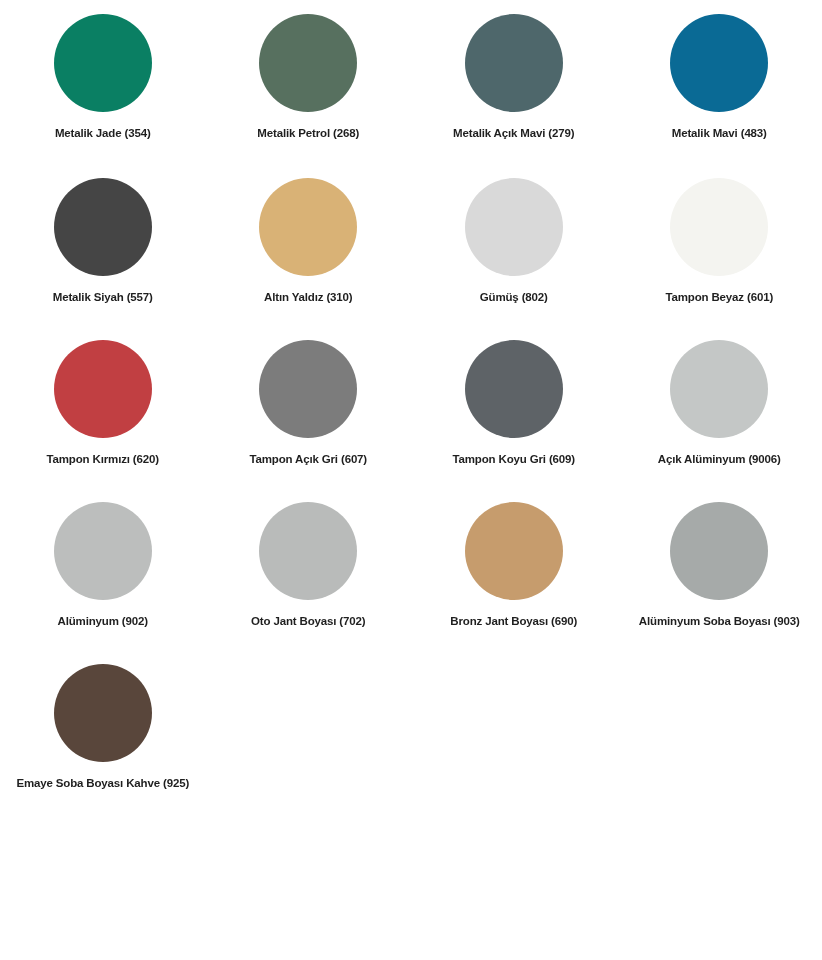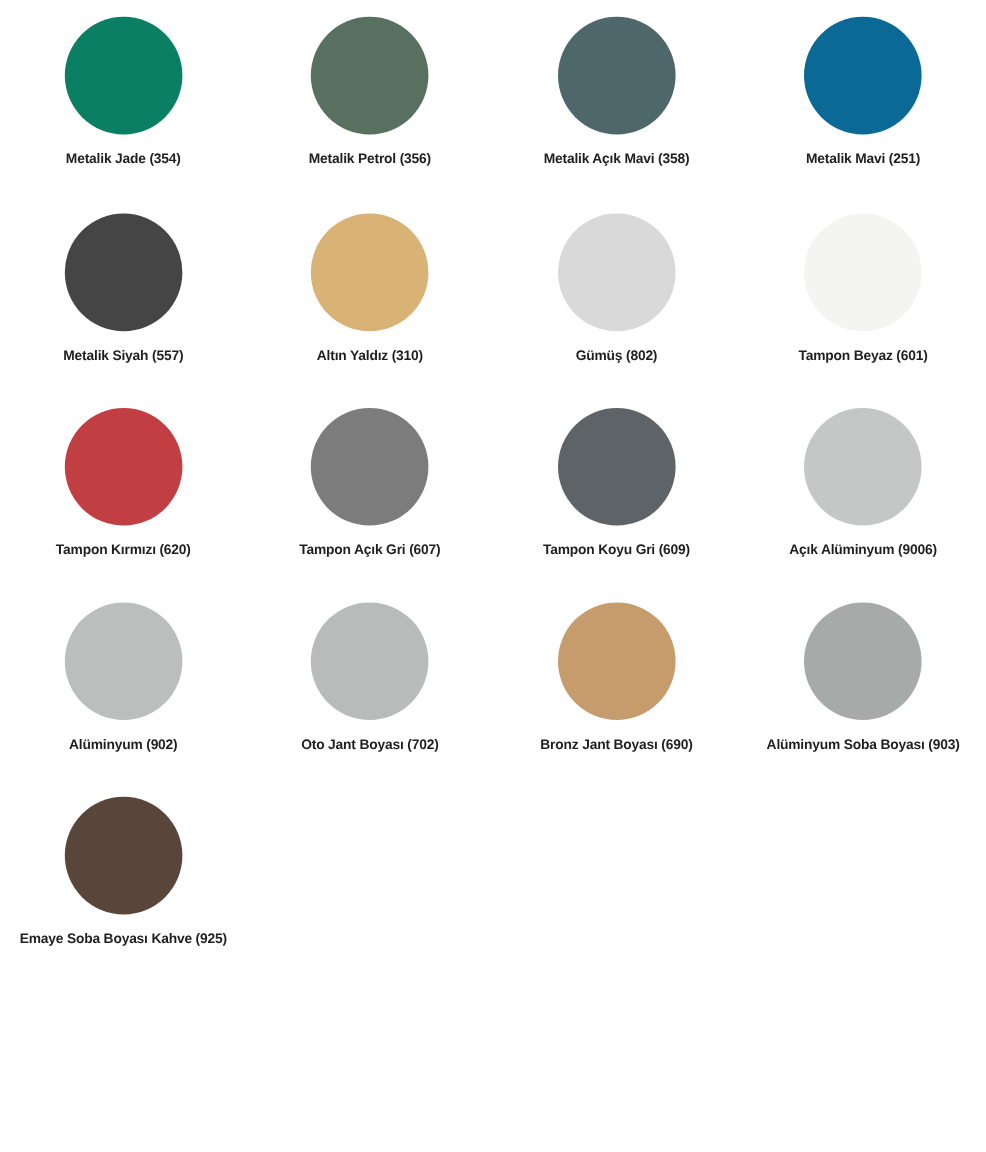--- a/index.html
+++ b/index.html
@@ -75,29 +75,29 @@
 <body>
 
 <div class="palette-page">
   <div class="swatch-grid">
       <div class="swatch-cell">
         <div class="swatch-dot" style="background: rgb(10, 127, 99);"></div>
         <div class="swatch-label">Metalik Jade (354)</div>
       </div>
       <div class="swatch-cell">
         <div class="swatch-dot" style="background: rgb(87, 112, 95);"></div>
-        <div class="swatch-label">Metalik Petrol (356)</div>
+        <div class="swatch-label">Metalik Petrol (268)</div>
       </div>
       <div class="swatch-cell">
         <div class="swatch-dot" style="background: rgb(78, 103, 107);"></div>
-        <div class="swatch-label">Metalik Açık Mavi (358)</div>
+        <div class="swatch-label">Metalik Açık Mavi (279)</div>
       </div>
       <div class="swatch-cell">
         <div class="swatch-dot" style="background: rgb(10, 106, 149);"></div>
-        <div class="swatch-label">Metalik Mavi (251)</div>
+        <div class="swatch-label">Metalik Mavi (483)</div>
       </div>
       <div class="swatch-cell">
         <div class="swatch-dot" style="background: rgb(69, 69, 69);"></div>
         <div class="swatch-label">Metalik Siyah (557)</div>
       </div>
       <div class="swatch-cell">
         <div class="swatch-dot" style="background: rgb(217, 178, 118);"></div>
         <div class="swatch-label">Altın Yaldız (310)</div>
       </div>
       <div class="swatch-cell">

